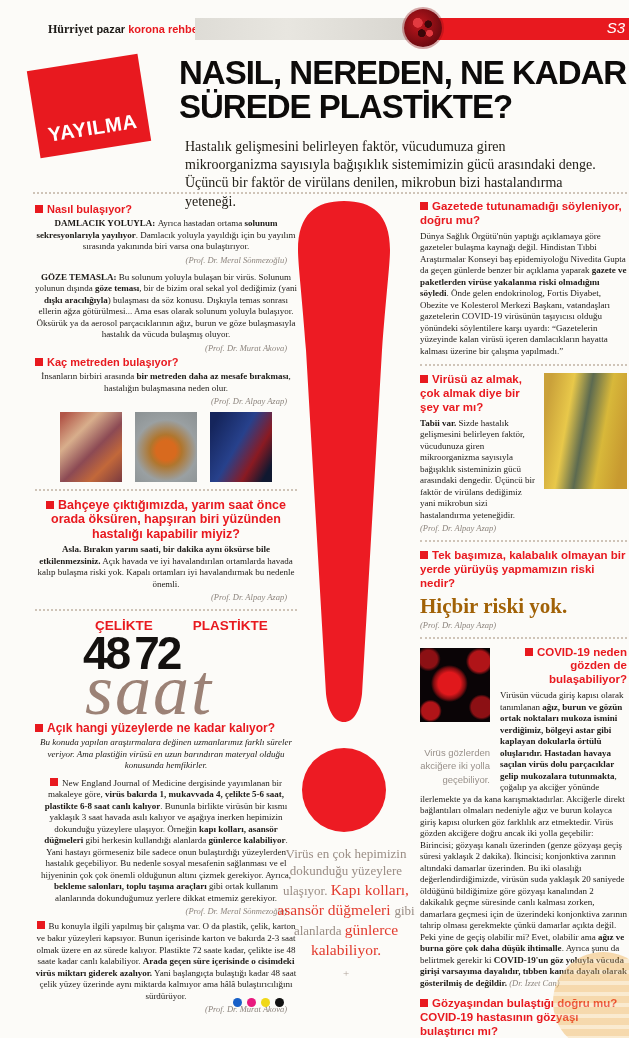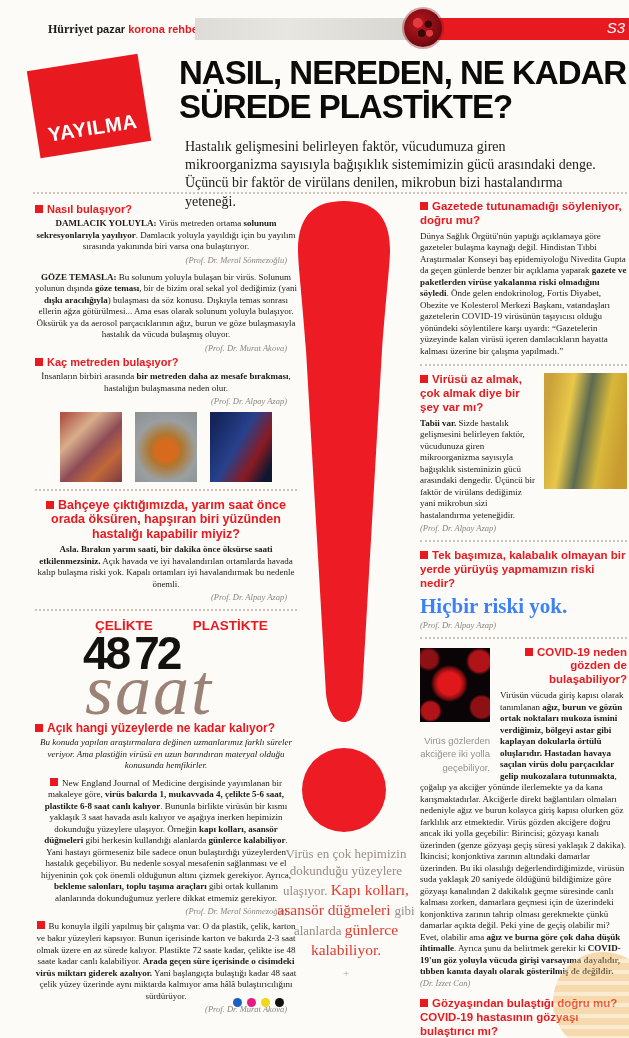--- a/index.html
+++ b/index.html
@@ -67,29 +67,29 @@
   .pull .seg-r{color:#e23b2e;font-size:15.5px;}
   .plus{display:block;text-align:center;color:#b0a49b;font-size:11px;margin-top:6px;}
   
   .col-right{position:absolute;left:420px;top:200px;width:207px;}
   .col-right .sec-h{font-size:11.5px;margin-bottom:3px;}
   .col-right .para{text-align:left;}
   .r2{display:flex;gap:6px;}
   .r2-text{width:118px;}
   .ph-hazmat{width:83px;height:116px;flex:none;
      background:linear-gradient(100deg,#caa13a 8%,#e8c84a 30%,#5c6a50 48%,#d8b83a 68%,#c89a30 90%);}
-  .big-answer{font-weight:bold;font-size:21px;margin:2px 0 1px 0;color:#3b82f6;}
+  .big-answer{font-weight:bold;font-size:21px;margin:2px 0 1px 0;color:#a16207;}
   .float-virus{float:left;width:70px;margin:2px 10px 4px 0;}
   .ph-virus{width:70px;height:74px;background-color:#0a0406;
      background-image:radial-gradient(circle at 42% 48%,#e0181c 0 20%,#7c0d10 28%,transparent 33%),
         radial-gradient(circle at 85% 18%,#b01418 0 12%,transparent 16%),
         radial-gradient(circle at 12% 15%,#8c1014 0 10%,transparent 14%),
         radial-gradient(circle at 88% 80%,#8c1014 0 12%,transparent 15%),
         radial-gradient(circle at 15% 85%,#b01418 0 10%,transparent 13%);}
-  .virus-cap{margin-top:12px;color:#98908a;font-family:"Liberation Sans",sans-serif;font-size:9.5px;
+  .virus-cap{margin-top:24px;color:#98908a;font-family:"Liberation Sans",sans-serif;font-size:9.5px;
              line-height:1.45;text-align:right;}
   .rh-right{text-align:right;}
   .attr-inline{font-style:italic;color:#8d857e;font-size:8.5px;}
   .col-right .attr{display:block;text-align:left;margin-top:1px;}
   
   .cmyk{position:absolute;left:233px;top:998px;display:flex;gap:5px;}
   .cmyk i{width:9px;height:9px;border-radius:50%;display:block;}
   .c-c{background:#1860c8;} .c-m{background:#e8197e;} .c-y{background:#f0d818;} .c-k{background:#121212;}
   .watermark{position:absolute;left:553px;top:952px;width:100px;height:100px;border-radius:50%;opacity:.4;
      background:repeating-linear-gradient(180deg,#eda63c 0 7px,#f7d294 7px 11px);}
@@ -116,38 +116,38 @@
   </div>
   <div class="headline">
     <div>NASIL, NEREDEN, NE KADAR</div>
     <div>SÜREDE PLASTİKTE?</div>
   </div>
   <div class="intro">Hastalık gelişmesini belirleyen faktör, vücudumuza giren mikroorganizma sayısıyla bağışıklık sistemimizin gücü arasındaki denge. Üçüncü bir faktör de virülans denilen, mikrobun bizi hastalandırma yeteneği.</div>
   <div class="top-dotline"></div>
 
   <div class="col-left">
     <div class="sec-h"><span class="sq"></span><span>Nasıl bulaşıyor?</span></div>
-    <p class="para" style="margin:2px 0"><span class="seg-b">DAMLACIK YOLUYLA: </span><span>Virüs metreden ortama </span><span class="seg-b">solunum sekresyonlarıyla yayılıyor</span><span>. Damlacık yoluyla yayıldığı için bu yayılım sırasında yakınında biri varsa ona bulaştırıyor.</span></p>
+    <p class="para" style="margin:2px 0"><span class="seg-b">DAMLACIK YOLUYLA: </span><span>Ayrıca hastadan ortama </span><span class="seg-b">solunum sekresyonlarıyla yayılıyor</span><span>. Damlacık yoluyla yayıldığı için bu yayılım sırasında yakınında biri varsa ona bulaştırıyor.</span></p>
     <span class="attr">(Prof. Dr. Meral Sönmezoğlu)</span>
     <p class="para" style="margin:7px 0 2px 0"><span class="seg-b">GÖZE TEMASLA: </span><span>Bu solunum yoluyla bulaşan bir virüs. Solunum yolunun dışında </span><span class="seg-b">göze teması</span><span>, bir de bizim oral sekal yol dediğimiz (yani </span><span class="seg-b">dışkı aracılığıyla</span><span>) bulaşması da söz konusu. Dışkıyla temas sonrası ellerin ağza götürülmesi... Ama esas olarak solunum yoluyla bulaşıyor. Öksürük ya da aerosol parçacıklarının ağız, burun ve göze bulaşmasıyla hastalık da vücuda bulaşmış oluyor.</span></p>
     <span class="attr">(Prof. Dr. Murat Akova)</span>
 
     <div class="sec-h" style=""><span class="sq"></span><span>Kaç metreden bulaşıyor?</span></div>
     <p class="para" style="margin:2px 0"><span>İnsanların birbiri arasında </span><span class="seg-b">bir metreden daha az mesafe bırakması</span><span>, hastalığın bulaşmasına neden olur.</span></p>
     <span class="attr">(Prof. Dr. Alpay Azap)</span>
 
     <div class="photo-row">
       <div class="ph ph-crowd"></div>
       <div class="ph ph-cyclist"></div>
       <div class="ph ph-shield"></div>
     </div>
     <div class="dotline"></div>
 
     <div class="q-h"><span class="sq"></span><span>Bahçeye çıktığımızda, yarım saat önce orada öksüren, hapşıran biri yüzünden hastalığı kapabilir miyiz?</span></div>
-    <p class="para" style="margin:2px 0"><span class="seg-b">Asla. Bırakın yarım saati, bir dakika önce öksürse saati etkilenmezsiniz.</span><span> Açık havada ve iyi havalandırılan ortamlarda havada kalıp bulaşma riski yok. Kapalı ortamları iyi havalandırmak bu nedenle önemli.</span></p>
+    <p class="para" style="margin:2px 0"><span class="seg-b">Asla. Bırakın yarım saati, bir dakika aynı öksürse bile etkilenmezsiniz.</span><span> Açık havada ve iyi havalandırılan ortamlarda havada kalıp bulaşma riski yok. Kapalı ortamları iyi havalandırmak bu nedenle önemli.</span></p>
     <span class="attr">(Prof. Dr. Alpay Azap)</span>
     <div class="dotline"></div>
 
     <div class="stat">
       <div class="stat-labels">
         <span>ÇELİKTE</span>
         <span>PLASTİKTE</span>
       </div>
       <div class="stat-nums">
         <span>48</span><span class="n2">72</span>

